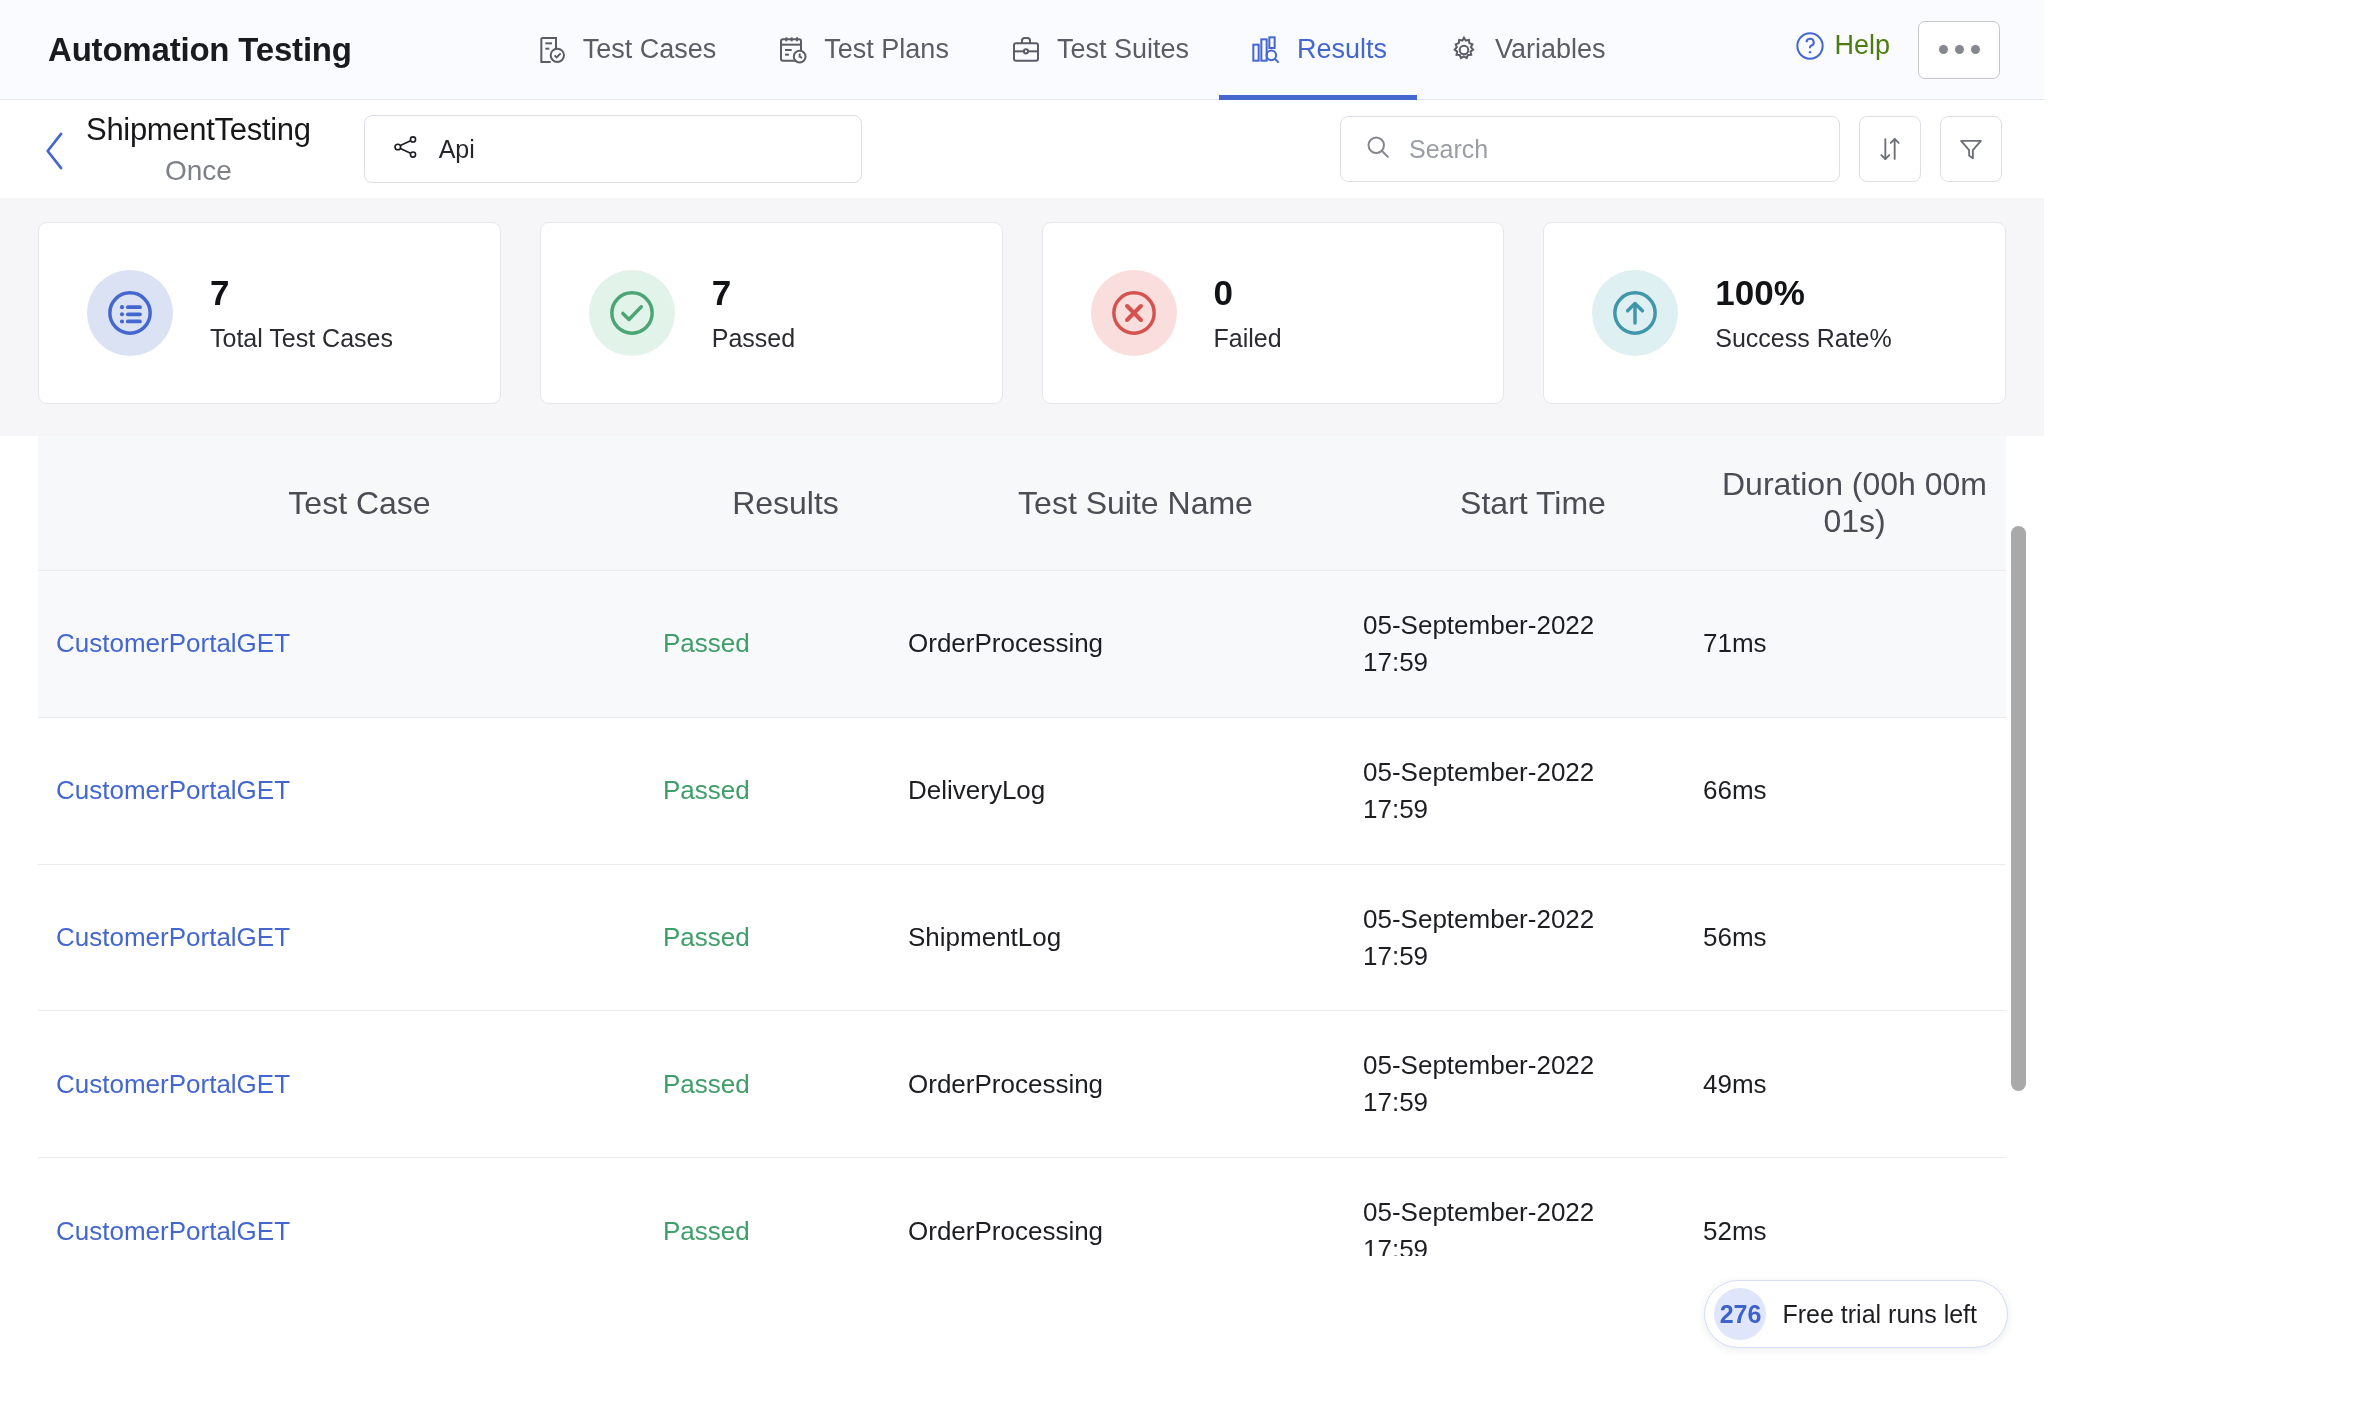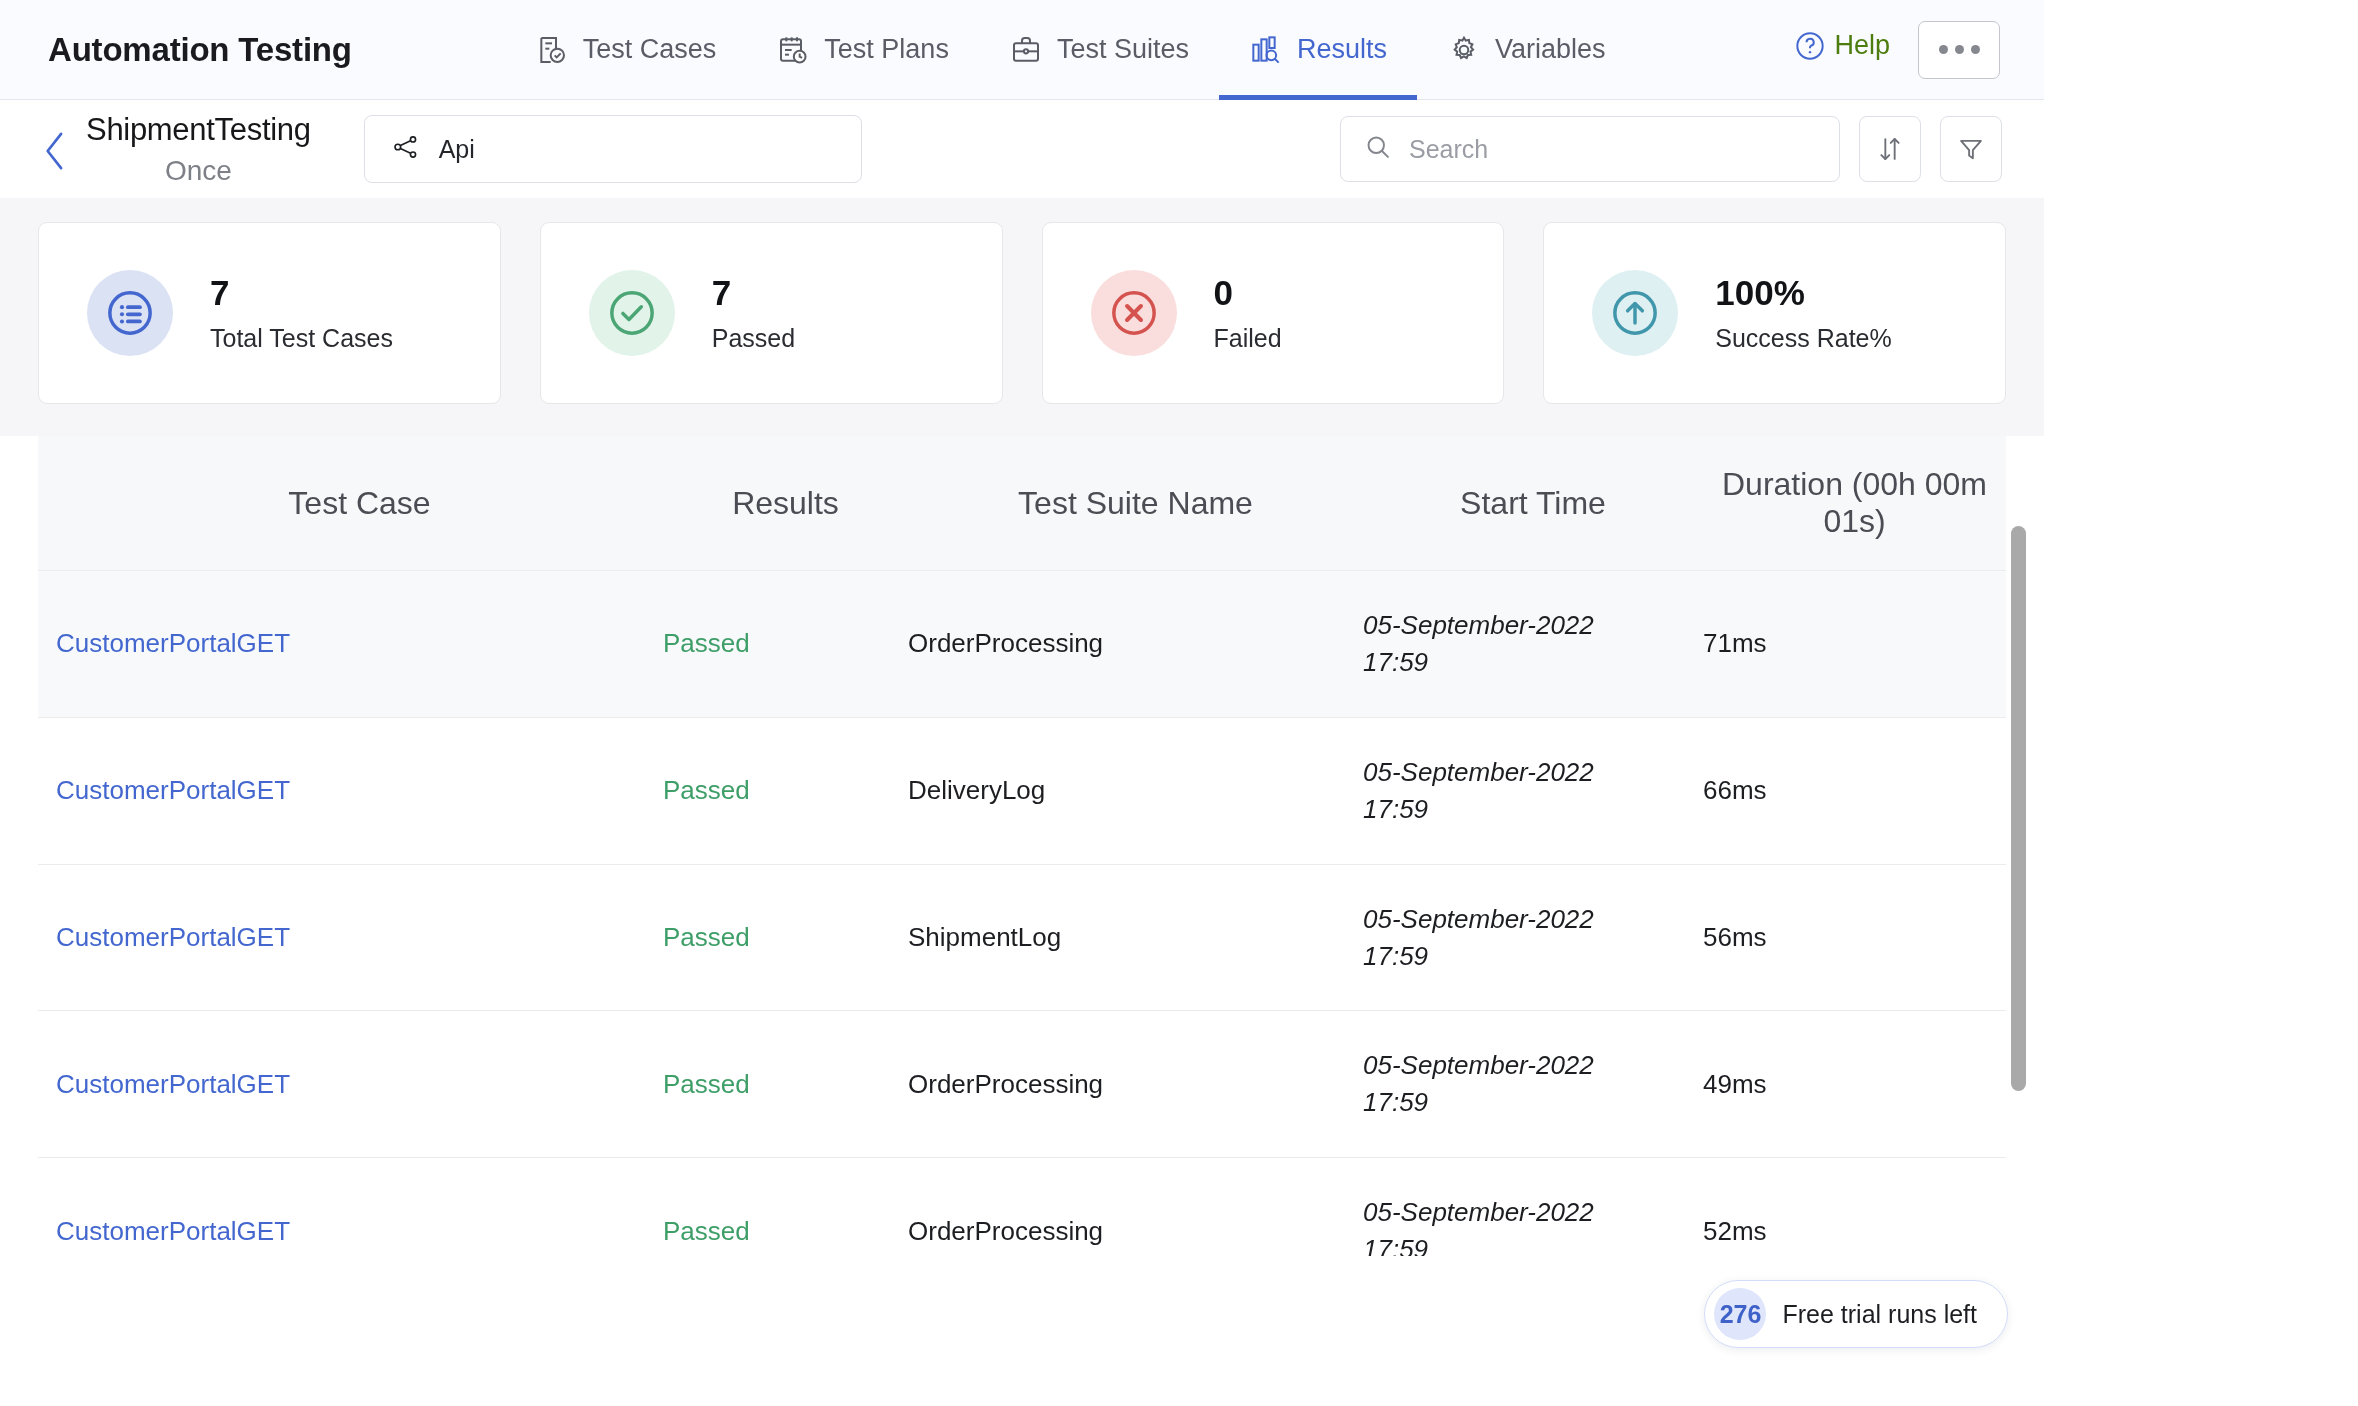--- a/index.html
+++ b/index.html
@@ -231,21 +231,21 @@
     font-size: 26px;
     color: #1d1e22;
     padding: 36px 0;
     border-bottom: 1px solid #ececee;
     vertical-align: middle;
   }
   .tbl tbody td:first-child { padding-left: 18px; }
   .tbl tbody tr.hl { background: #f8f9fb; }
   .link-cell { color: #4367cf; cursor: pointer; }
   .status-pass { color: #3e9e68; }
-  .time-cell { line-height: 1.42; font-style: italic; }
+  .time-cell { line-height: 1.42; }
 
   .col-case   { width: 625px; }
   .col-result { width: 245px; }
   .col-suite  { width: 455px; }
   .col-start  { width: 340px; }
   .col-dur    { width: auto; }
 
   
   .vscroll {
     position: absolute;

